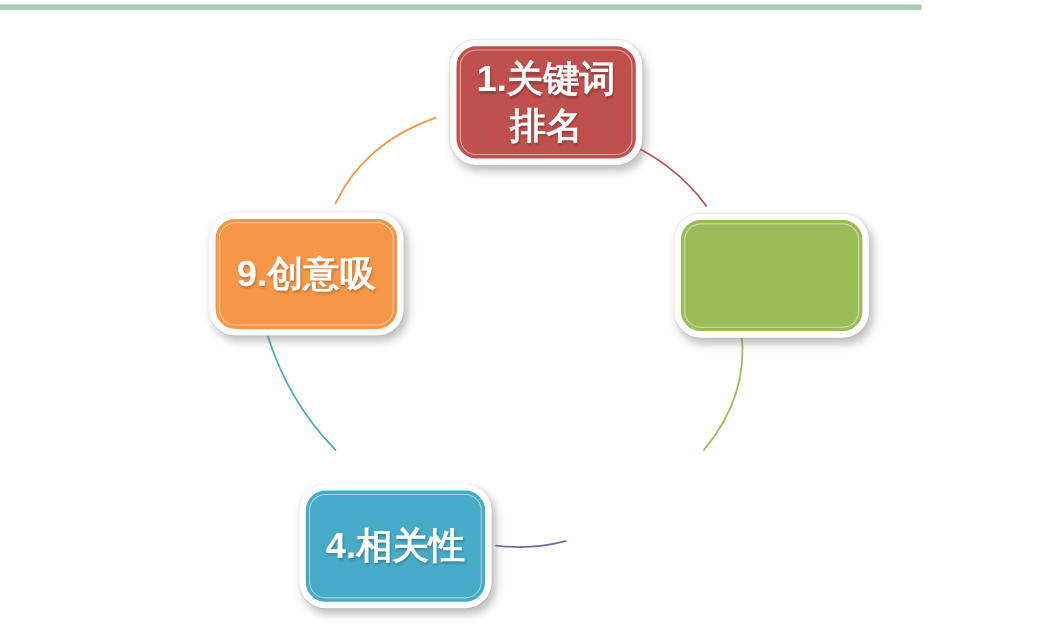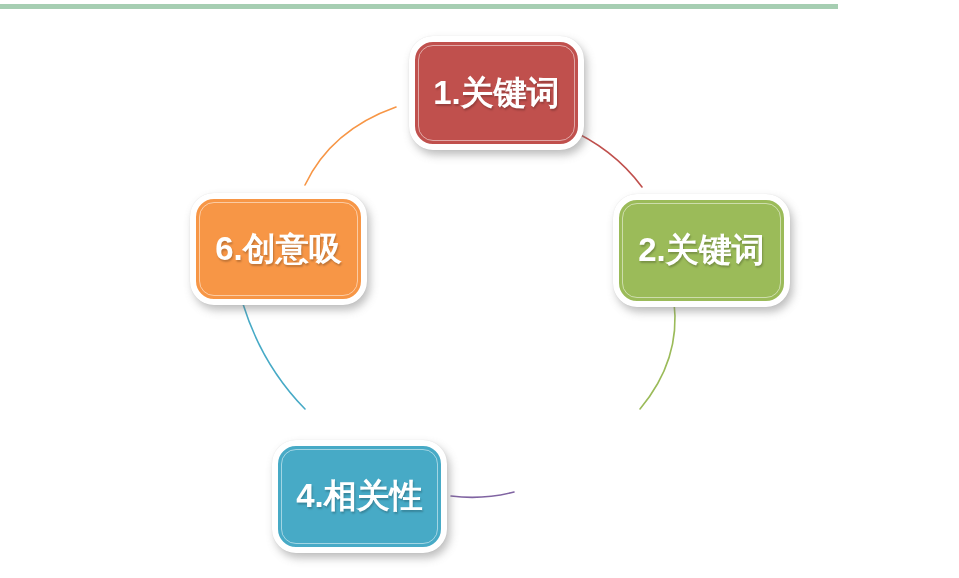--- a/index.html
+++ b/index.html
@@ -69,29 +69,29 @@
 
   <svg class="connector-svg" viewBox="0 0 959 578" xmlns="http://www.w3.org/2000/svg">
     <path d="M 566,128 Q 613,148 642,187" stroke="#c0504d"></path>
     <path d="M 674,302 Q 681,360 640,409" stroke="#9bbb59"></path>
     <path d="M 514,492 Q 483,500 451,496" stroke="#8064a2"></path>
     <path d="M 305,409 Q 262,365 243,304" stroke="#47aac6"></path>
     <path d="M 305,185 Q 331,130 396,107" stroke="#f79646"></path>
   </svg>
 
   <div class="node node-1" style="background: rgb(192, 80, 77);">
-    <div class="node-label"><span>1.关键词</span><br></div>
+    <div class="node-label"><span>1.关键词</span><br><span>排名</span></div>
   </div>
 
   <div class="node node-2" style="background: rgb(155, 187, 89);">
-    <div class="node-label"><span>2.关键词</span><br></div>
+    <div class="node-label"><br></div>
   </div>
 
 
   <div class="node node-4" style="background: rgb(71, 170, 198); justify-content: center;">
     <div class="node-label"><span>4.相关性</span></div>
   </div>
 
   <div class="node node-5" style="background: rgb(247, 150, 70);">
-    <div class="node-label"><span>6.创意吸</span><br></div>
+    <div class="node-label"><span>9.创意吸</span><br></div>
   </div>
 
 </div>
 
 </body></html>

